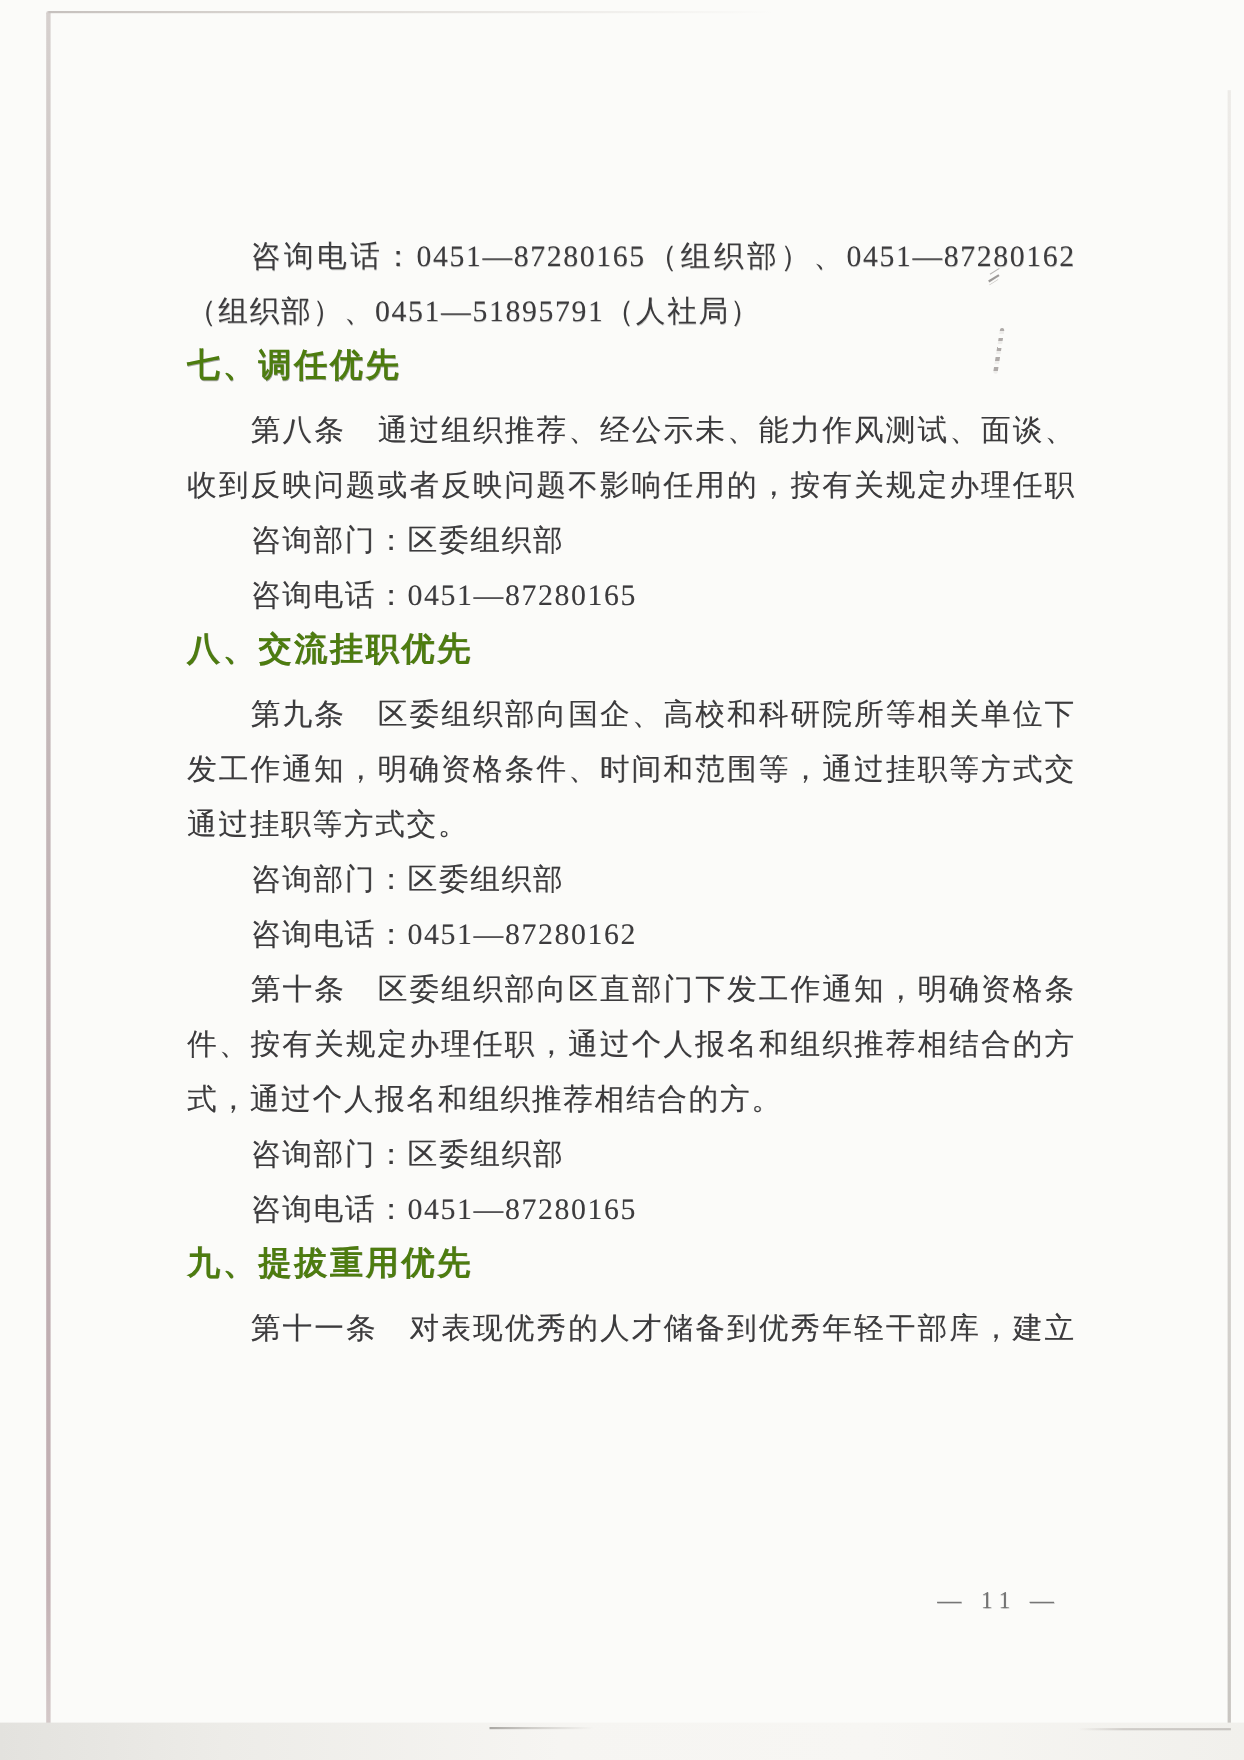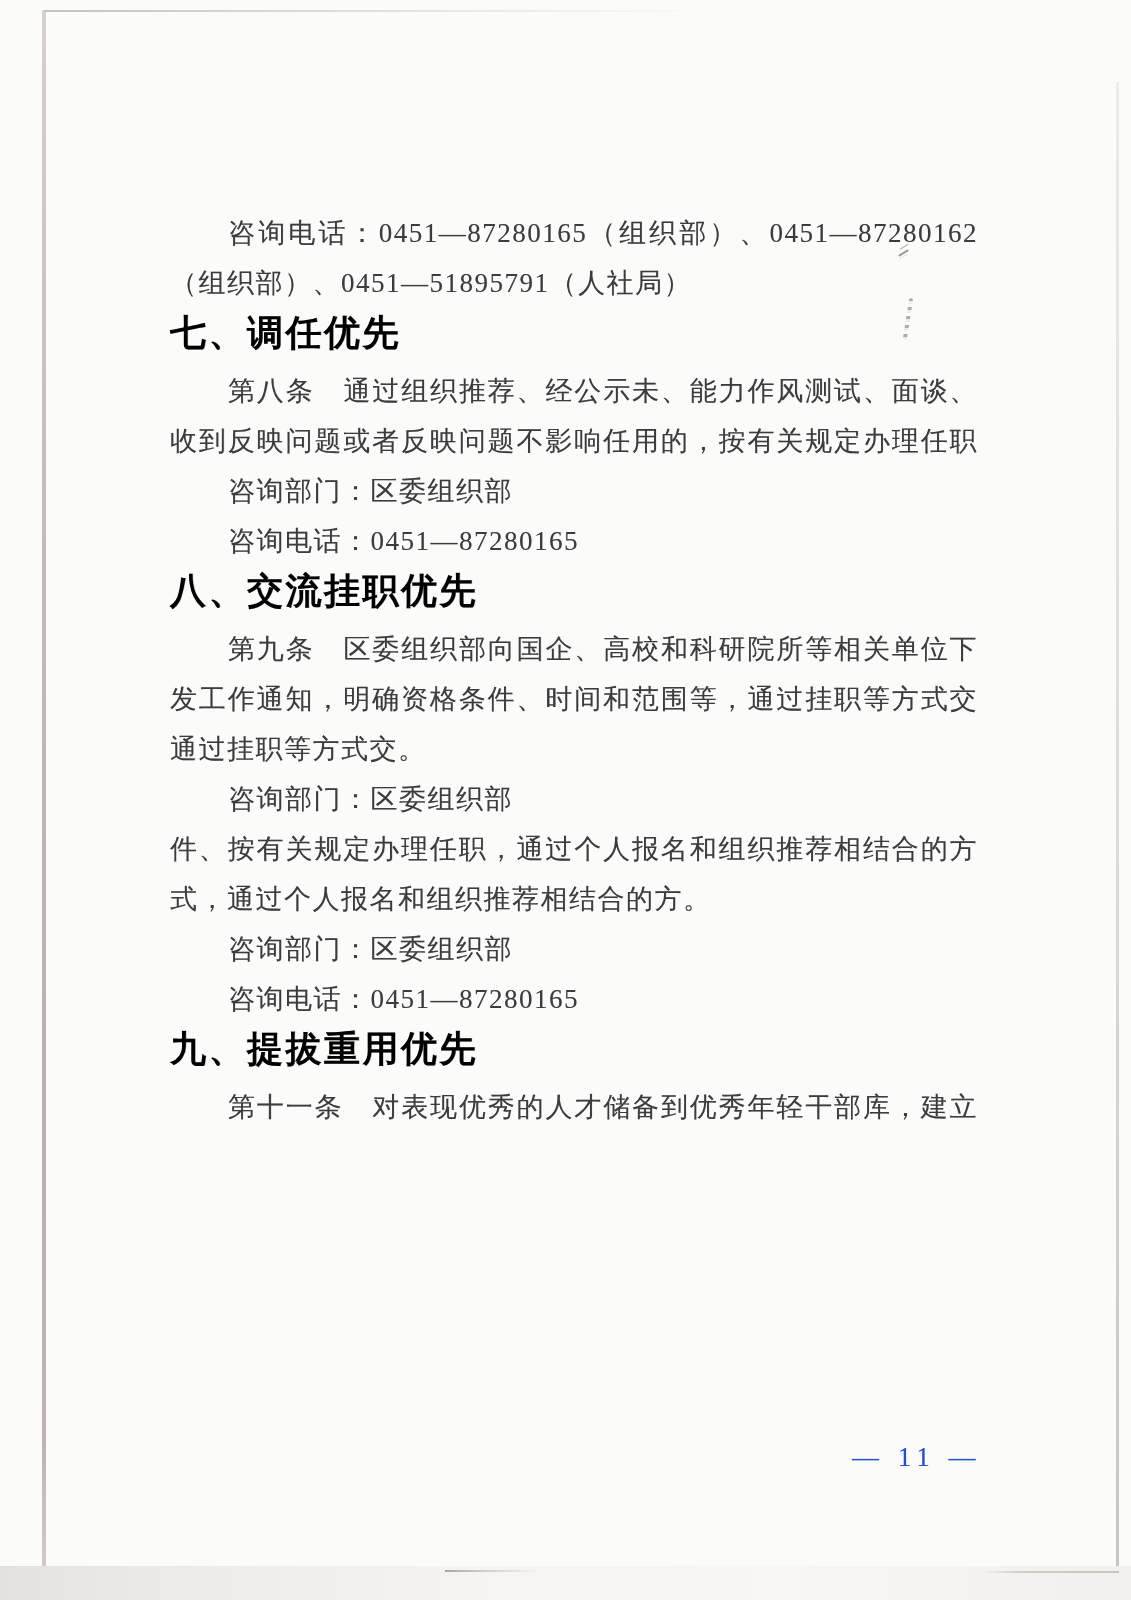--- a/index.html
+++ b/index.html
@@ -32,33 +32,33 @@
     white-space: normal;
     text-align: justify;
     text-align-last: justify;
     text-justify: inter-character;
     overflow: hidden;
   }
   .ind { text-indent: 58px; }
   .heading {
     font-family: "Liberation Sans", "DejaVu Sans", sans-serif;
     font-weight: 700;
-    font-size: 36px;
-    color: #000000;
+    font-size: 30px;
+    color: #4d7c0f;
     letter-spacing: 2.5px;
     margin-bottom: 8px;
     text-shadow: 0.4px 0.4px 0.5px rgba(40,40,40,0.4);
   }
   
   .page-num {
     position: absolute;
     left: 852px; top: 1442px;
-    font-size: 27px;
+    font-size: 22px;
     letter-spacing: 6px;
-    color: #1d4ed8;
+    color: #737373;
     text-shadow: 0.3px 0.3px 0.4px rgba(80,80,80,0.3);
   }
   
   .scan-left-edge {
     position: absolute; left: 42px; top: 10px;
     width: 4px; height: 1558px;
     background: linear-gradient(180deg,#d6d0ce 0%,#c6bcbc 30%,#beadb1 70%,#c3b1b4 92%,#d4c9c9 100%);
     border-radius: 2px;
   }
   .scan-top-edge {
@@ -122,20 +122,22 @@
     <div class="line heading">七、调任优先</div>
     <div class="line ind j">第八条　通过组织推荐、经公示未、能力作风测试、面谈、</div>
     <div class="line j">收到反映问题或者反映问题不影响任用的，按有关规定办理任职</div>
     <div class="line ind">咨询部门：区委组织部</div>
     <div class="line ind">咨询电话：0451—87280165</div>
     <div class="line heading">八、交流挂职优先</div>
     <div class="line ind j">第九条　区委组织部向国企、高校和科研院所等相关单位下</div>
     <div class="line j">发工作通知，明确资格条件、时间和范围等，通过挂职等方式交</div>
     <div class="line">通过挂职等方式交。</div>
     <div class="line ind">咨询部门：区委组织部</div>
+    <div class="line ind">咨询电话：0451—87280162</div>
+    <div class="line ind j">第十条　区委组织部向区直部门下发工作通知，明确资格条</div>
     <div class="line j">件、按有关规定办理任职，通过个人报名和组织推荐相结合的方</div>
     <div class="line">式，通过个人报名和组织推荐相结合的方。</div>
     <div class="line ind">咨询部门：区委组织部</div>
     <div class="line ind">咨询电话：0451—87280165</div>
     <div class="line heading">九、提拔重用优先</div>
     <div class="line ind j">第十一条　对表现优秀的人才储备到优秀年轻干部库，建立</div>
   </div>
 
   <div class="page-num">— 11 —</div>
 

